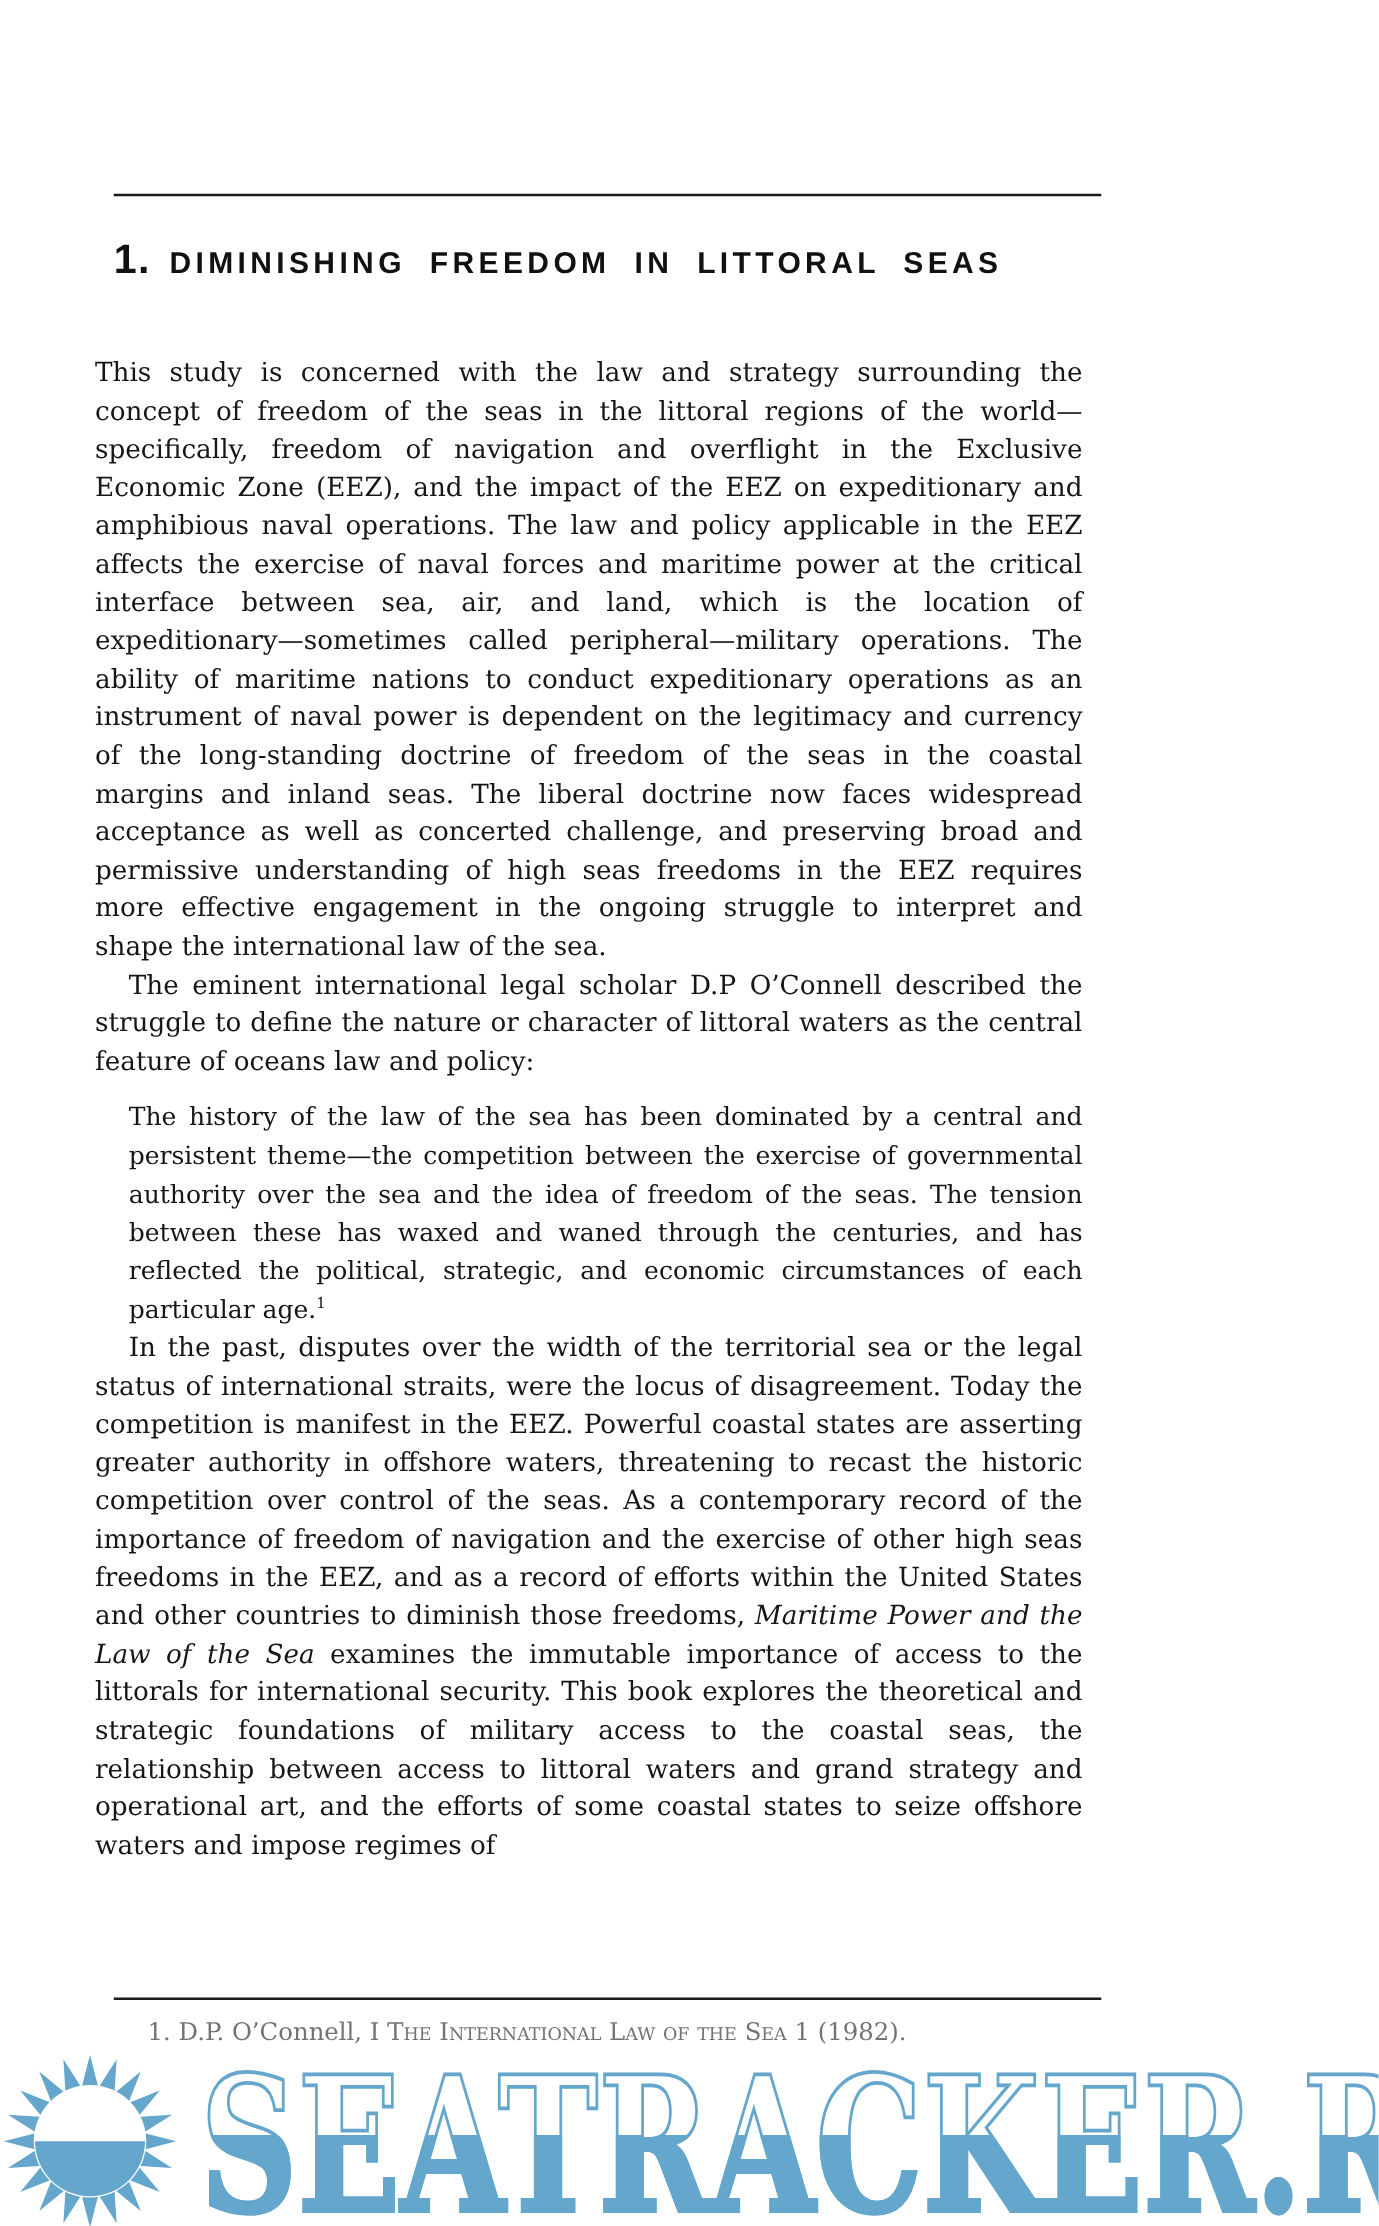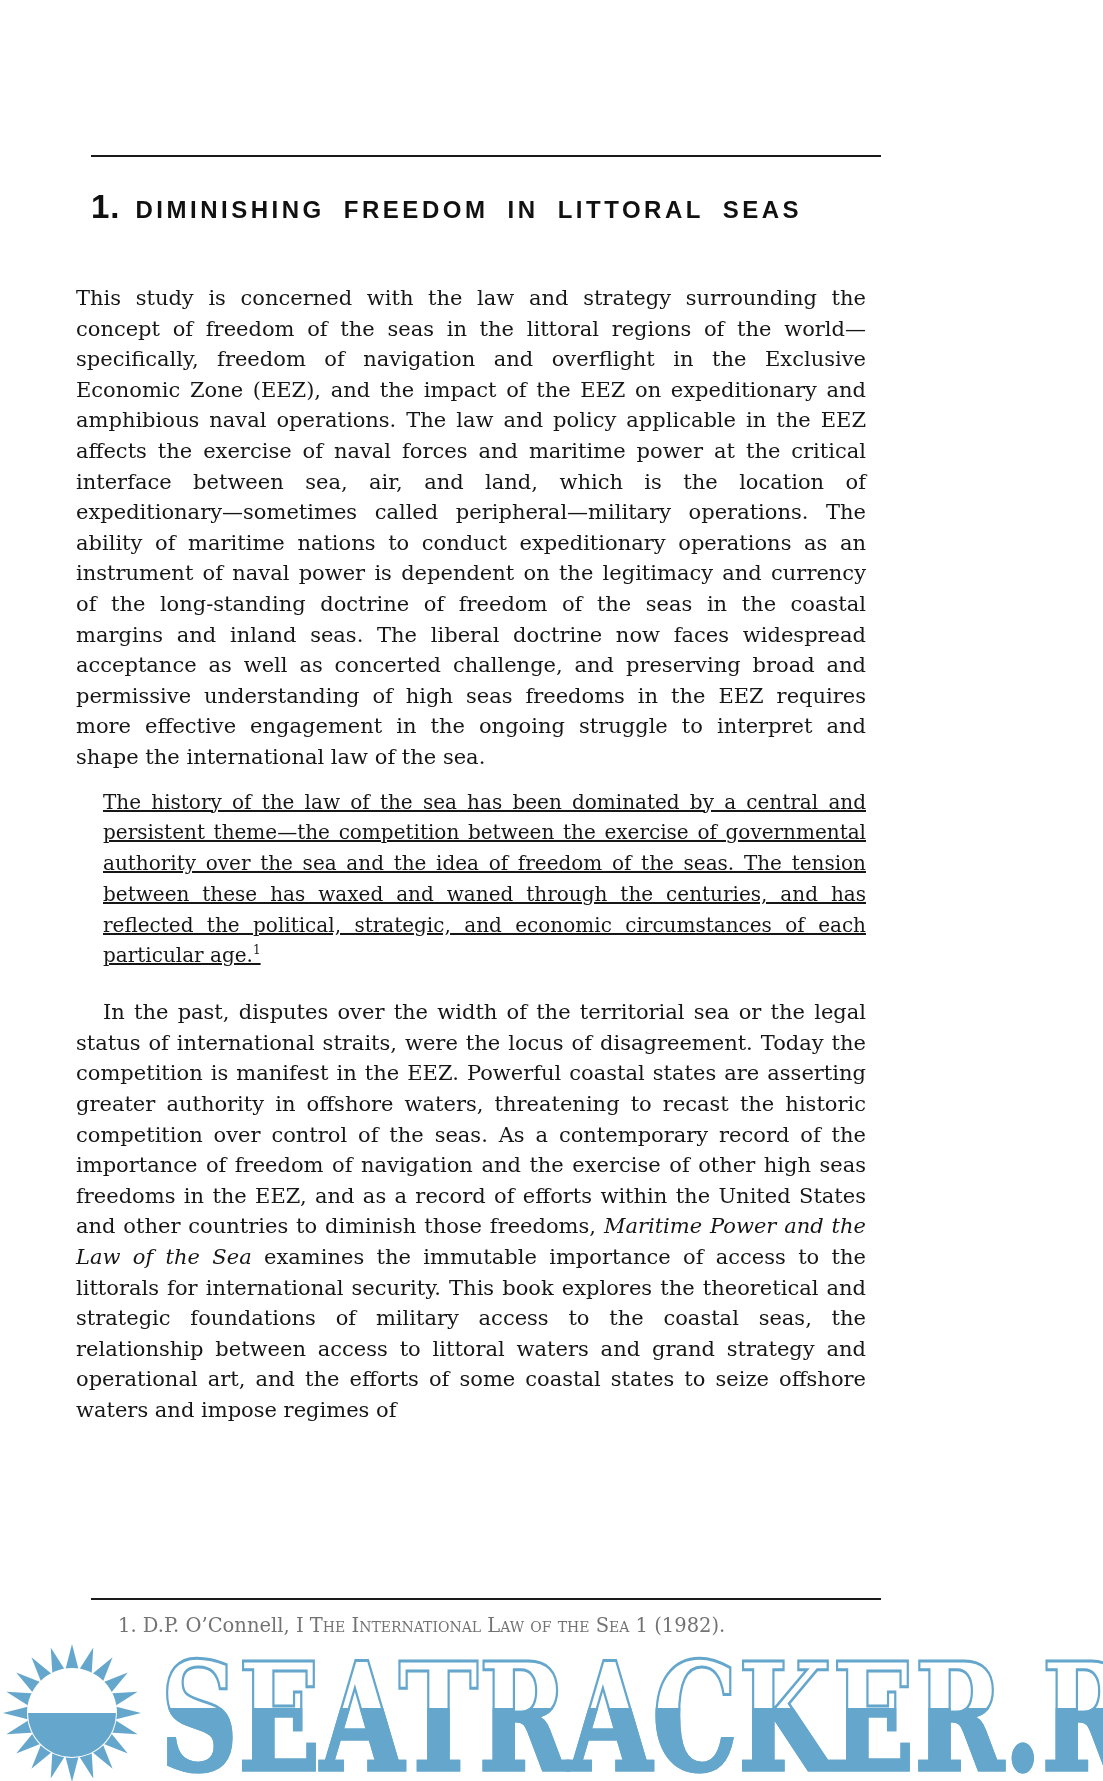--- a/index.html
+++ b/index.html
@@ -28,25 +28,24 @@
     font-size:24px;font-weight:700;letter-spacing:3.5px;word-spacing:9px;
   }
   .text-col{
     position:absolute;left:76px;top:283px;width:790px;
     font-size:21px;line-height:30.6px;
     text-align:justify;
   }
   .text-col p{margin:0;}
   p.indent{text-indent:27px;}
   .quote{
-    margin:14px 0 26px 27px;
+    margin:14px 0 0 27px;
     width:763px;
     font-size:20px;line-height:30.8px;
     text-align:justify;
-    text-decoration:underline;
   }
   .quote sup{font-size:12px;line-height:0;}
   em.booktitle{font-style:italic;}
   .footnote-block{
     position:absolute;left:91px;top:1598px;width:790px;
     z-index:1;
   }
   .fn-rule{height:2px;background:#1a1a1a;margin:0 0 13px 0;}
   .fn-text{
     padding-left:27px;
@@ -83,20 +82,21 @@
 
   <div class="top-rule"></div>
 
   <div class="heading">
     <span class="ch-num">1.</span>
     <span class="ch-title">DIMINISHING FREEDOM IN LITTORAL SEAS</span>
   </div>
 
   <div class="text-col">
     <p>This study is concerned with the law and strategy surrounding the concept of freedom of the seas in the littoral regions of the world—specifically, freedom of navigation and overflight in the Exclusive Economic Zone (EEZ), and the impact of the EEZ on expeditionary and amphibious naval operations. The law and policy applicable in the EEZ affects the exercise of naval forces and maritime power at the critical interface between sea, air, and land, which is the location of expeditionary—sometimes called peripheral—military operations. The ability of maritime nations to conduct expeditionary operations as an instrument of naval power is dependent on the legitimacy and currency of the long-standing doctrine of freedom of the seas in the coastal margins and inland seas. The liberal doctrine now faces widespread acceptance as well as concerted challenge, and preserving broad and permissive understanding of high seas freedoms in the EEZ requires more effective engagement in the ongoing struggle to interpret and shape the international law of the sea.</p>
+    <p class="indent">The eminent international legal scholar D.P O’Connell described the struggle to define the nature or character of littoral waters as the central feature of oceans law and policy:</p>
     <div class="quote"><span>The history of the law of the sea has been dominated by a central and persistent theme—the competition between the exercise of governmental authority over the sea and the idea of freedom of the seas. The tension between these has waxed and waned through the centuries, and has reflected the political, strategic, and economic circumstances of each particular age.</span><sup>1</sup></div>
     <p class="indent"><span>In the past, disputes over the width of the territorial sea or the legal status of international straits, were the locus of disagreement. Today the competition is manifest in the EEZ. Powerful coastal states are asserting greater authority in offshore waters, threatening to recast the historic competition over control of the seas. As a contemporary record of the importance of freedom of navigation and the exercise of other high seas freedoms in the EEZ, and as a record of efforts within the United States and other countries to diminish those freedoms, </span><em class="booktitle">Maritime Power and the Law of the Sea</em><span> examines the immutable importance of access to the littorals for international security. This book explores the theoretical and strategic foundations of military access to the coastal seas, the relationship between access to littoral waters and grand strategy and operational art, and the efforts of some coastal states to seize offshore waters and impose regimes of</span></p>
   </div>
 
   <div class="footnote-block">
     <div class="fn-rule"></div>
     <div class="fn-text"><span>1.</span><span> D.P. O’Connell, I </span><span class="sc">The International Law of the Sea</span><span> 1 (1982).</span></div>
   </div>
 
   <div class="watermark">

